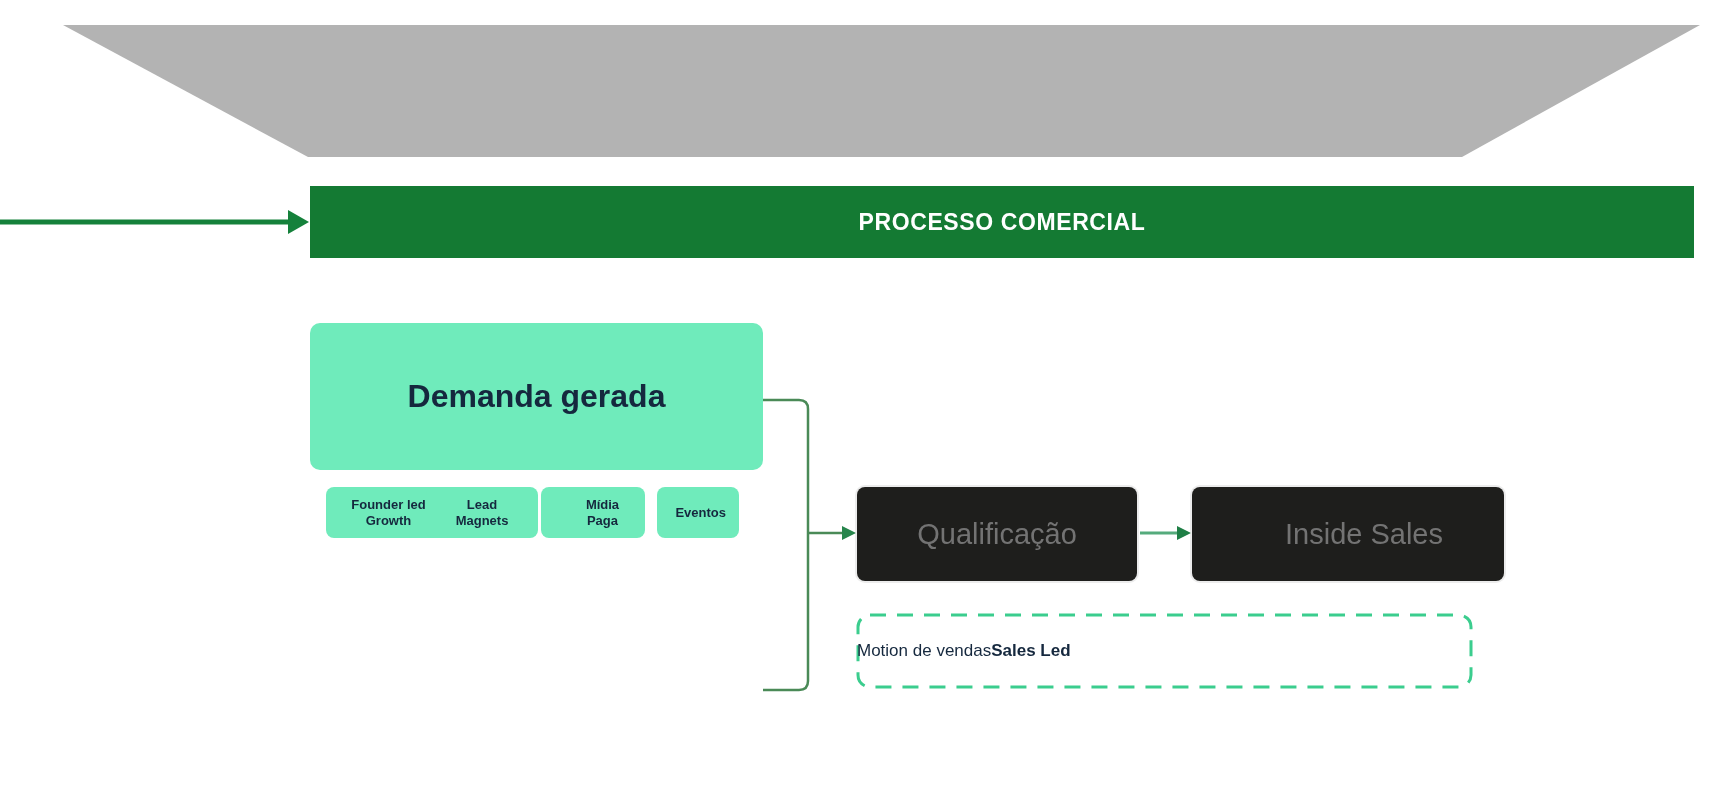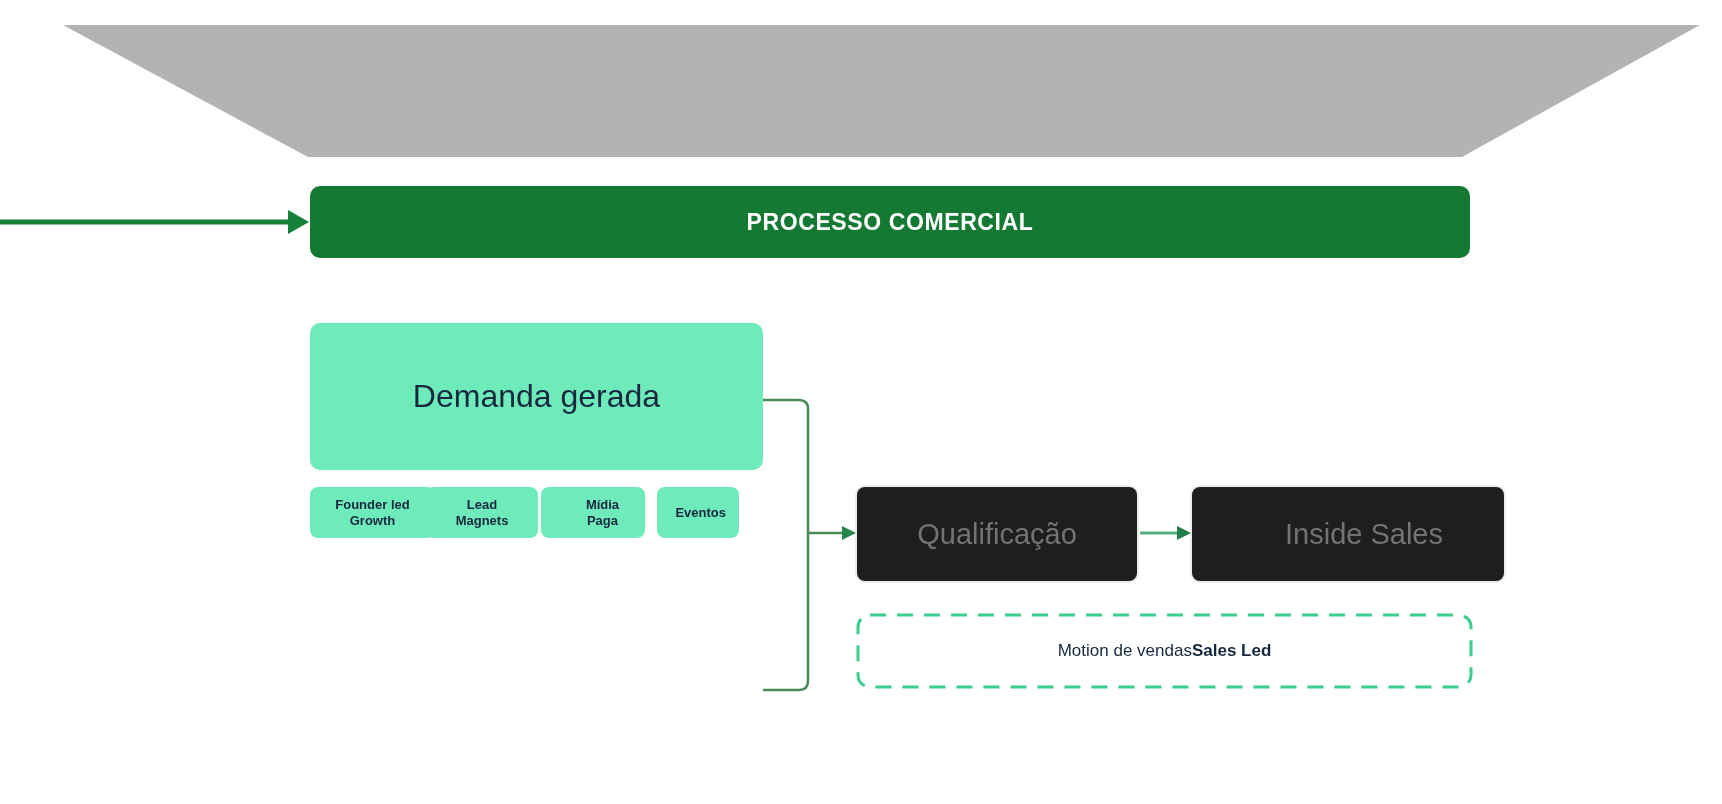--- a/index.html
+++ b/index.html
@@ -20,65 +20,64 @@
     position: absolute;
     left: 63px; top: 25px;
     width: 1637px; height: 132px;
     background: #b3b3b3;
     clip-path: polygon(0 0, 1637px 0, 1399px 132px, 245px 132px);
   }
   
   .banner {
     position: absolute;
     left: 310px; top: 186px;
-    width: 1160px; height: 72px;
+    width: 1384px; height: 72px;
     background: #147a33;
     display: flex; align-items: center; justify-content: center;
     color: #ffffff;
     font-size: 23px;
     font-weight: 700;
     letter-spacing: 0.6px;
-    border-radius: 10px;
   }
   
   svg.overlay {
     position: absolute;
     left: 0; top: 0;
     width: 1722px; height: 804px;
     pointer-events: none;
   }
   
   .navy { color: #15283e; }
   
   .box-marketing {
     position: absolute;
     left: 310px; top: 323px;
     width: 453px; height: 147px;
     background: #6febbb;
     border-radius: 10px;
     display: flex; flex-direction: column;
     align-items: center; justify-content: center;
-    font-size: 32px; font-weight: 400;
+    font-size: 32px; font-weight: 700;
     line-height: 41px;
     text-align: center;
   }
   
   .chip {
     position: absolute;
     top: 487px; height: 51px;
     background: #6febbb;
     border-radius: 8px;
     display: flex; align-items: center; justify-content: center;
     text-align: center;
     font-size: 13px; font-weight: 600;
     line-height: 16px;
     padding: 2px 13px;
     box-sizing: border-box;
   }
-  .chip-1 { left: 310px; width: 125px; }
+  .chip-1 { left: 326px; width: 125px; }
   .chip-2 { left: 426px; width: 112px; }
   .chip-3 { left: 541px; width: 104px; padding-left: 32px; }
   .chip-4 { left: 657px; width: 82px; justify-content: flex-end; }
   
   .box-prospect {
     position: absolute;
     left: 310px; top: 613px;
     width: 453px; height: 150px;
     background: #32c18a;
     border-radius: 10px;
@@ -99,21 +98,21 @@
     font-size: 29px; font-weight: 500;
     box-shadow: 0 0 0 2px rgba(200,200,200,0.35);
   }
   .box-qualification { left: 857px; width: 280px; }
   .box-inside-sales  { left: 1192px; width: 280px; padding-left: 32px; }
   
   .motion-note {
     position: absolute;
     left: 857px; top: 614px;
     width: 615px; height: 74px;
-    display: flex; align-items: center; justify-content: center;
+    display: flex; align-items: center; 
     font-size: 17px;
     box-sizing: border-box;
   }
   .motion-note .prefix { font-weight: 500; }
   .motion-note .emph { font-weight: 700; }
 </style>
 </head>
 <body>
 
 <div class="stage">

